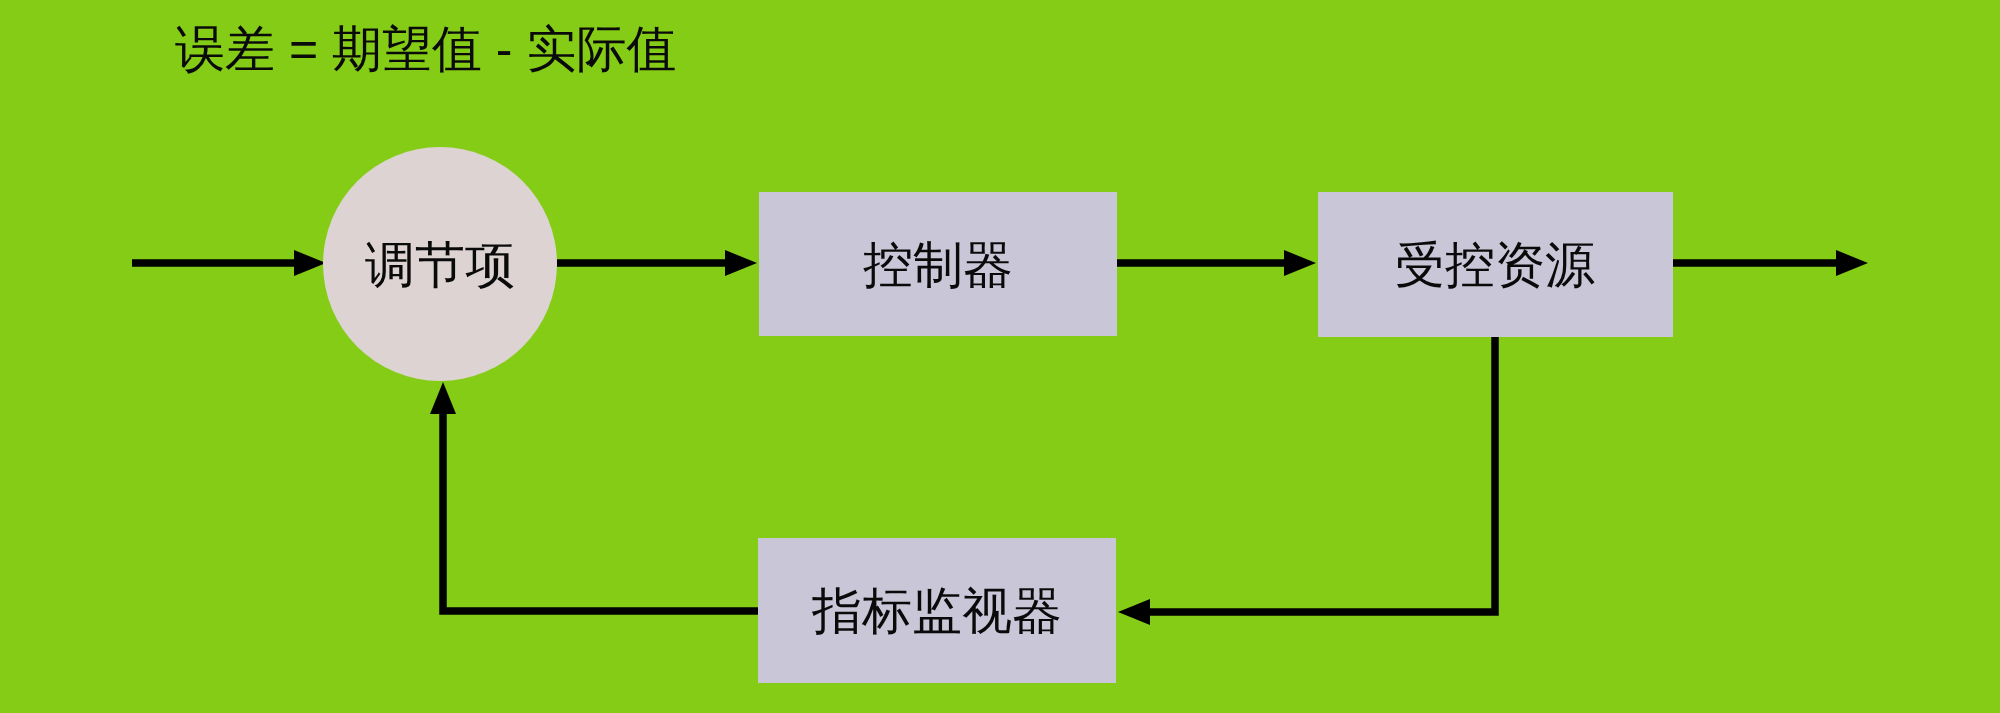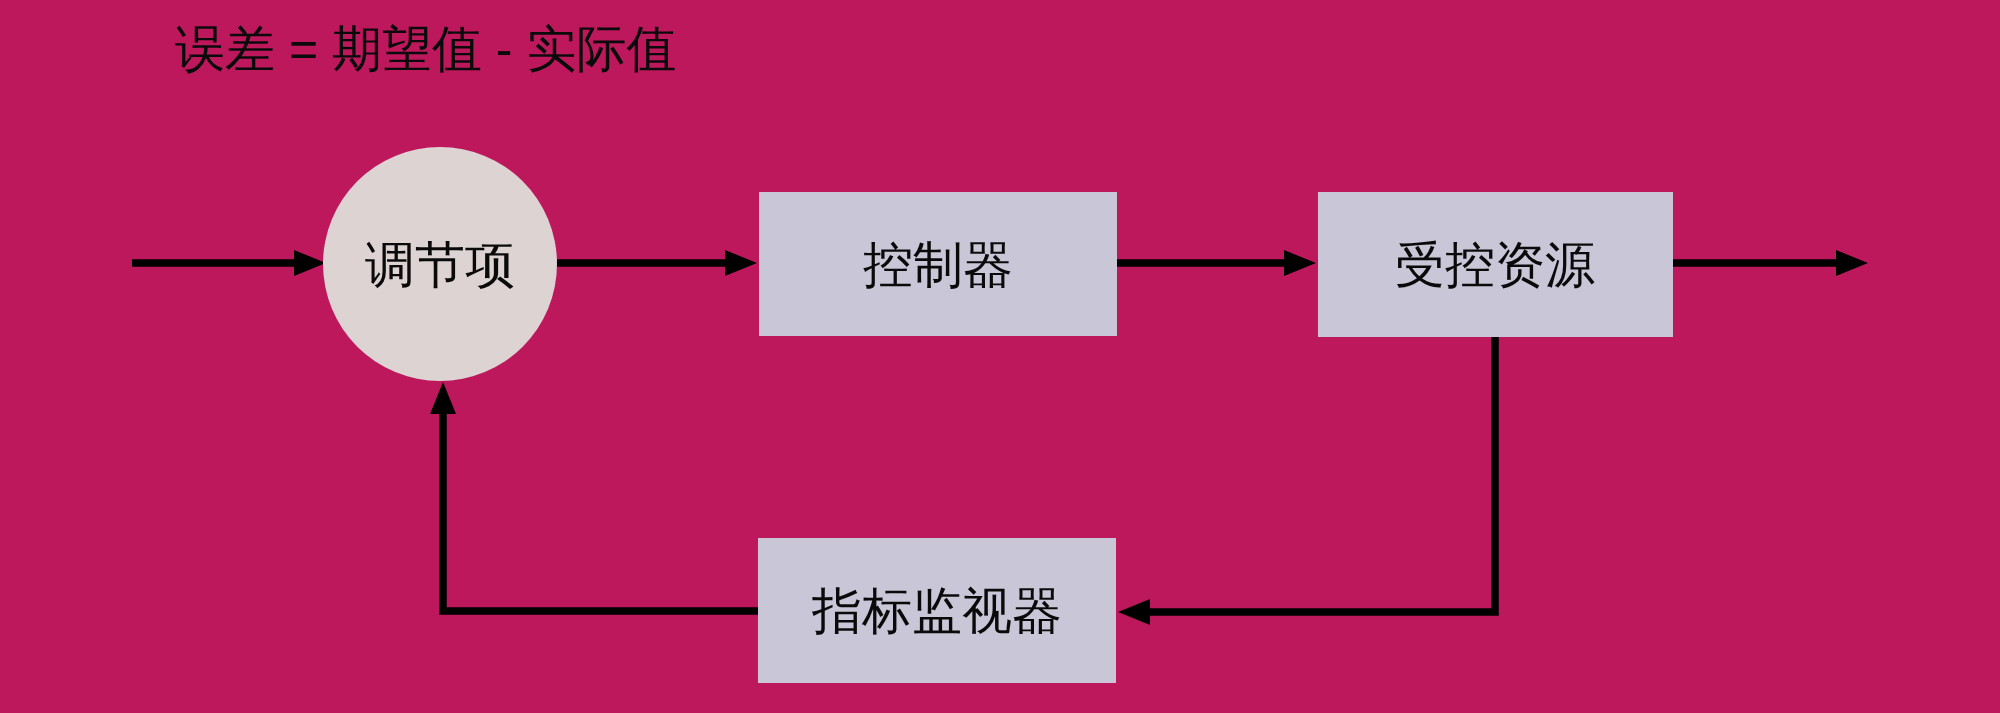--- a/index.html
+++ b/index.html
@@ -4,21 +4,21 @@
 <style>
   html, body {
     margin: 0;
     padding: 0;
     background: #f8f7f7;
   }
   .canvas {
     position: relative;
     width: 2000px;
     height: 713px;
-    background: #be185d;
+    background: #84cc16;
     overflow: hidden;
     font-family: "Liberation Sans", "DejaVu Sans", sans-serif;
   }
   svg text {
     font-family: "Liberation Sans", "DejaVu Sans", sans-serif;
     fill: #0a0a0a;
   }
   .node-label {
     font-size: 50px;
     text-anchor: middle;

